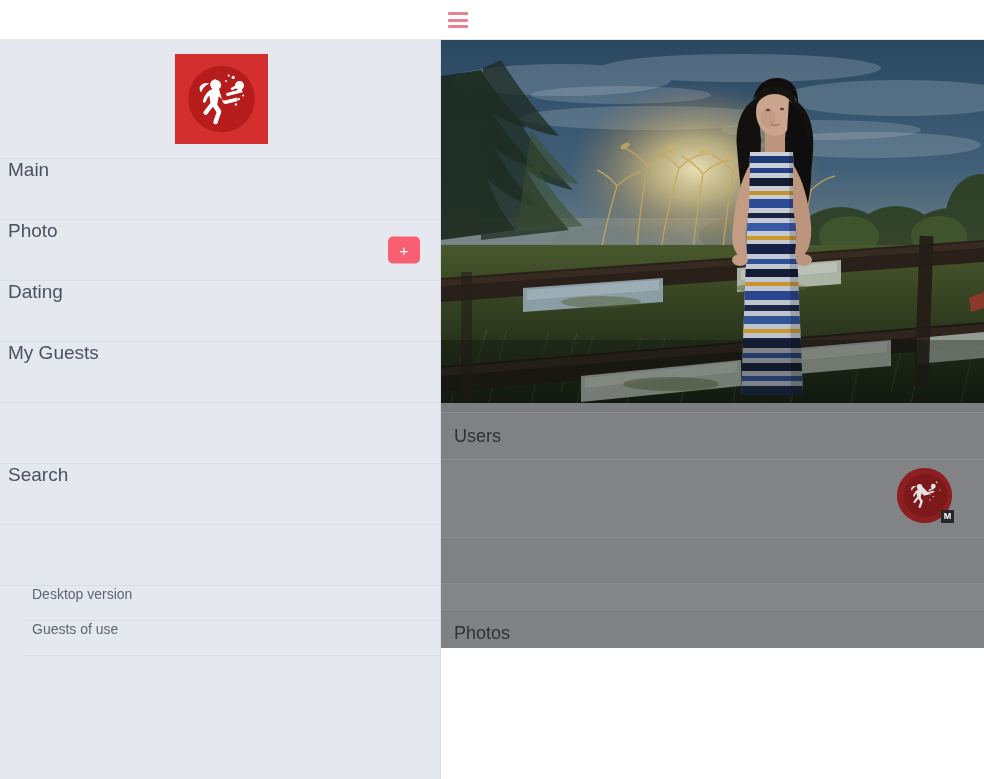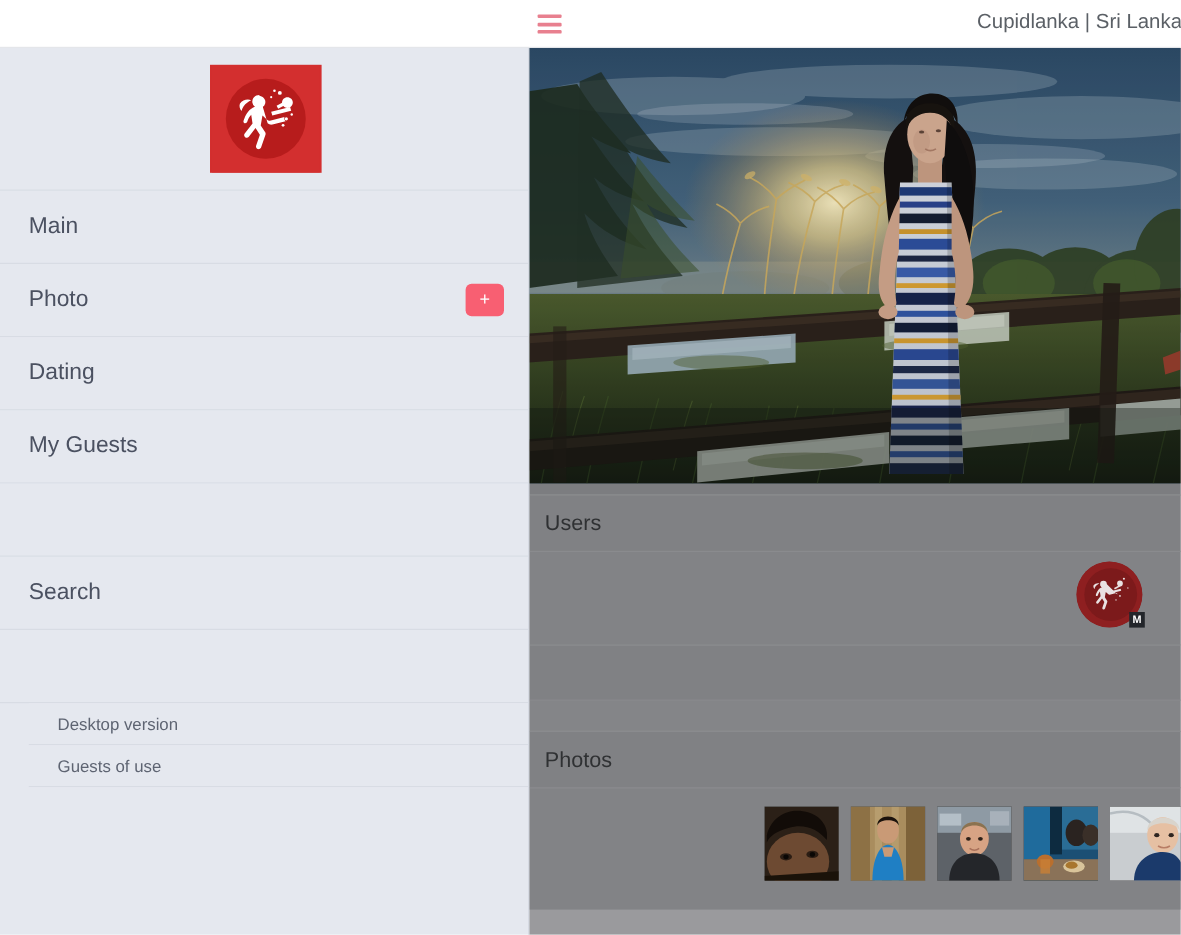--- a/index.html
+++ b/index.html
@@ -91,22 +91,22 @@
     height: 90px;
     background: #d32f2f;
     overflow: hidden;
   }
   .logo-box svg { display:block; width:93px; height:90px; }
 
   .nav-row {
     position: relative;
     border-bottom: 1px solid #d8dce4;
     display: flex;
-    align-items: center;
-    padding: 0 24px;
+    align-items: flex-start;
+    padding: 0 8px;
     box-sizing: border-box;
     background: #e5e8ef;
   }
   .nav-row.big   { height: 61px; }
   .nav-row.blank { height: 61px; }
   .nav-row.small { height: 35px; margin-left: 24px; }
   .nav-row.tail  { height: 58px; border-bottom: none; }
 
   .nav-label {
     font-size: 19px;
@@ -134,21 +134,21 @@
     cursor: pointer;
     padding: 0;
     font-family: "Liberation Sans", sans-serif;
   }
 
   
   .main {
     position: absolute;
     top: 40px; left: 441px;
     width: 543px;
-    height: 739px;
+    height: 608px;
     background: #9a9a9d;
     overflow: hidden;
     z-index: 10;
   }
 
   
   .hero {
     position: relative;
     width: 543px;
     height: 363px;
@@ -234,21 +234,20 @@
 <div id="app">
 
   <div class="topbar">
 
     <div class="hamburger">
       <span></span>
       <span></span>
       <span></span>
     </div>
 
-    <div class="topbar-right">Cupidlanka | Sri Lanka</div>
   </div>
 
   <div class="sidebar">
 
     <div class="logo-row">
       <div class="logo-box">
         <svg viewBox="0 0 100 100" xmlns="http://www.w3.org/2000/svg">
           <rect width="100" height="100" fill="#d32f2f"></rect>
           <circle cx="50" cy="50" r="37" fill="#b71c1c"></circle>
           <g fill="#ffffff">

